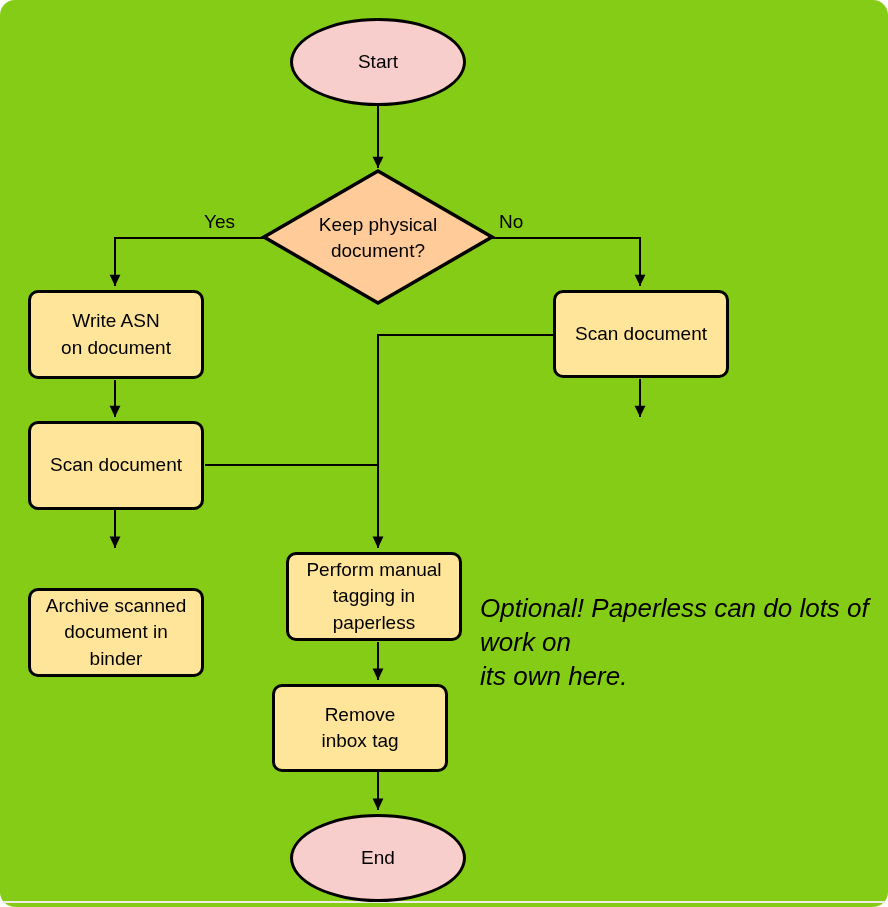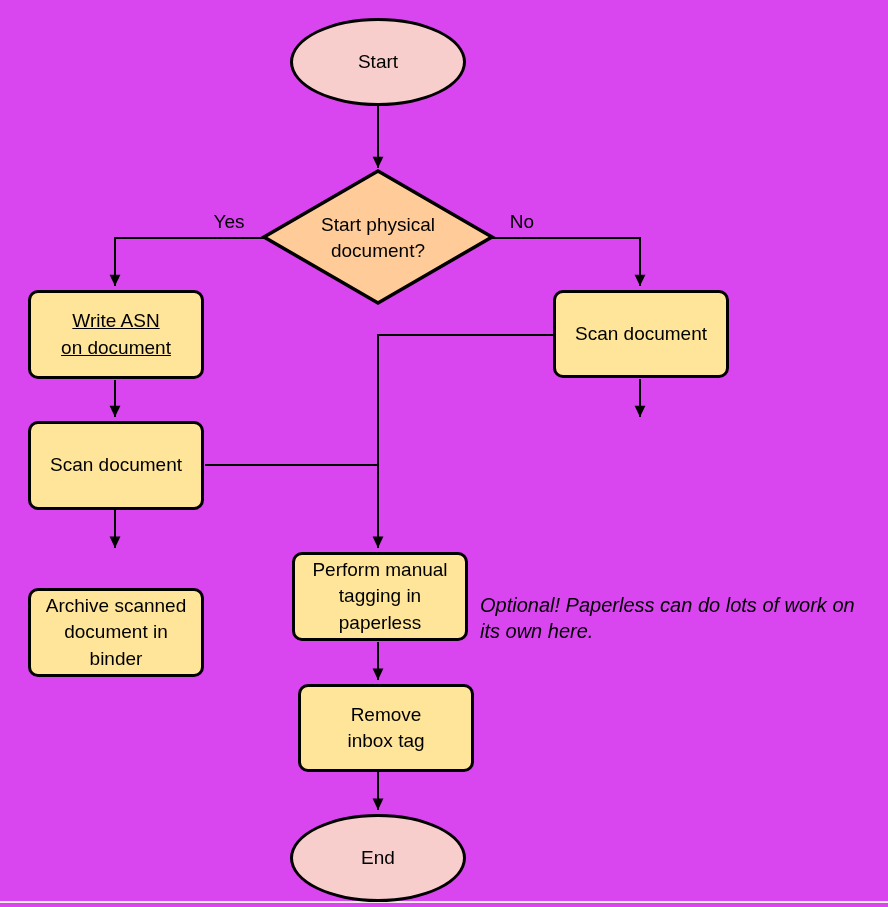--- a/index.html
+++ b/index.html
@@ -1,23 +1,24 @@
 <!DOCTYPE html>
 <html><head>
 <meta charset="utf-8">
 <style>
   html, body { margin: 0; padding: 0; background: #ffffff; }
   #canvas {
     position: relative;
     width: 888px;
     height: 907px;
-    background: #d946ef;
+    background: #84cc16;
     font-family: "Liberation Sans", sans-serif;
     color: #000000;
     overflow: hidden;
+    border-radius: 15px;
   }
   #edge-layer {
     position: absolute;
     left: 0; top: 0;
     width: 888px; height: 907px;
   }
   .node {
     position: absolute;
     display: flex;
     align-items: center;
@@ -46,26 +47,26 @@
     justify-content: center;
     text-align: center;
     white-space: pre-line;
     font-size: 19px;
     line-height: 1.38;
     z-index: 2;
   }
   .edge-label {
     position: absolute;
     font-size: 19px;
-    text-align: center;
+    text-align: left;
     z-index: 2;
   }
   .annotation {
     position: absolute;
-    font-size: 20px;
+    font-size: 26px;
     font-style: italic;
     line-height: 1.3;
     white-space: pre-line;
     z-index: 2;
   }
   .bottom-line {
     position: absolute;
     left: 0;
     top: 901px;
     width: 888px;
@@ -96,40 +97,40 @@
     <path d="M553,335 L378,335 L378,548" fill="none" stroke="#000000" stroke-width="2" marker-end="url(#arrow)"></path>
     <path d="M205,465 L379,465" fill="none" stroke="#000000" stroke-width="2"></path>
     <path d="M378,642 L378,680" fill="none" stroke="#000000" stroke-width="2" marker-end="url(#arrow)"></path>
     <path d="M378,772 L378,810" fill="none" stroke="#000000" stroke-width="2" marker-end="url(#arrow)"></path>
   </svg>
 
   <div class="node terminal" style="left:290px; top:18px; width:176px; height:88px;">Start</div>
 
   <div class="node terminal" style="left:290px; top:814px; width:176px; height:88px;text-align:center;">End</div>
 
-  <div class="decision-label" style="left:288px; top:199px; width:180px; height:78px;">Start physical
+  <div class="decision-label" style="left:288px; top:199px; width:180px; height:78px;">Keep physical
 document?</div>
 
-  <div class="node process" style="left:28px; top:290px; width:176px; height:89px;text-decoration:underline;">Write ASN
+  <div class="node process" style="left:28px; top:290px; width:176px; height:89px;">Write ASN
 on document</div>
 
   <div class="node process" style="left:28px; top:421px; width:176px; height:89px;">Scan document</div>
 
   <div class="node process" style="left:28px; top:552px; width:176px; height:89px;margin-top:36px;">Archive scanned
 document in
 binder</div>
 
   <div class="node process" style="left:553px; top:290px; width:176px; height:88px;">Scan document</div>
 
 
-  <div class="node process" style="left:292px; top:552px; width:176px; height:89px;">Perform manual
+  <div class="node process" style="left:286px; top:552px; width:176px; height:89px;">Perform manual
 tagging in
 paperless</div>
 
-  <div class="node process" style="left:298px; top:684px; width:176px; height:88px;">Remove
+  <div class="node process" style="left:272px; top:684px; width:176px; height:88px;">Remove
 inbox tag</div>
 
   <div class="edge-label" style="left:204px; top:211px; width:50px;">Yes</div>
 
   <div class="edge-label" style="left:499px; top:211px; width:46px;">No</div>
 
   <div class="annotation" style="left:480px; top:592px;">Optional! Paperless can do lots of work on
 its own here.</div>
 
   <div class="bottom-line"></div>

